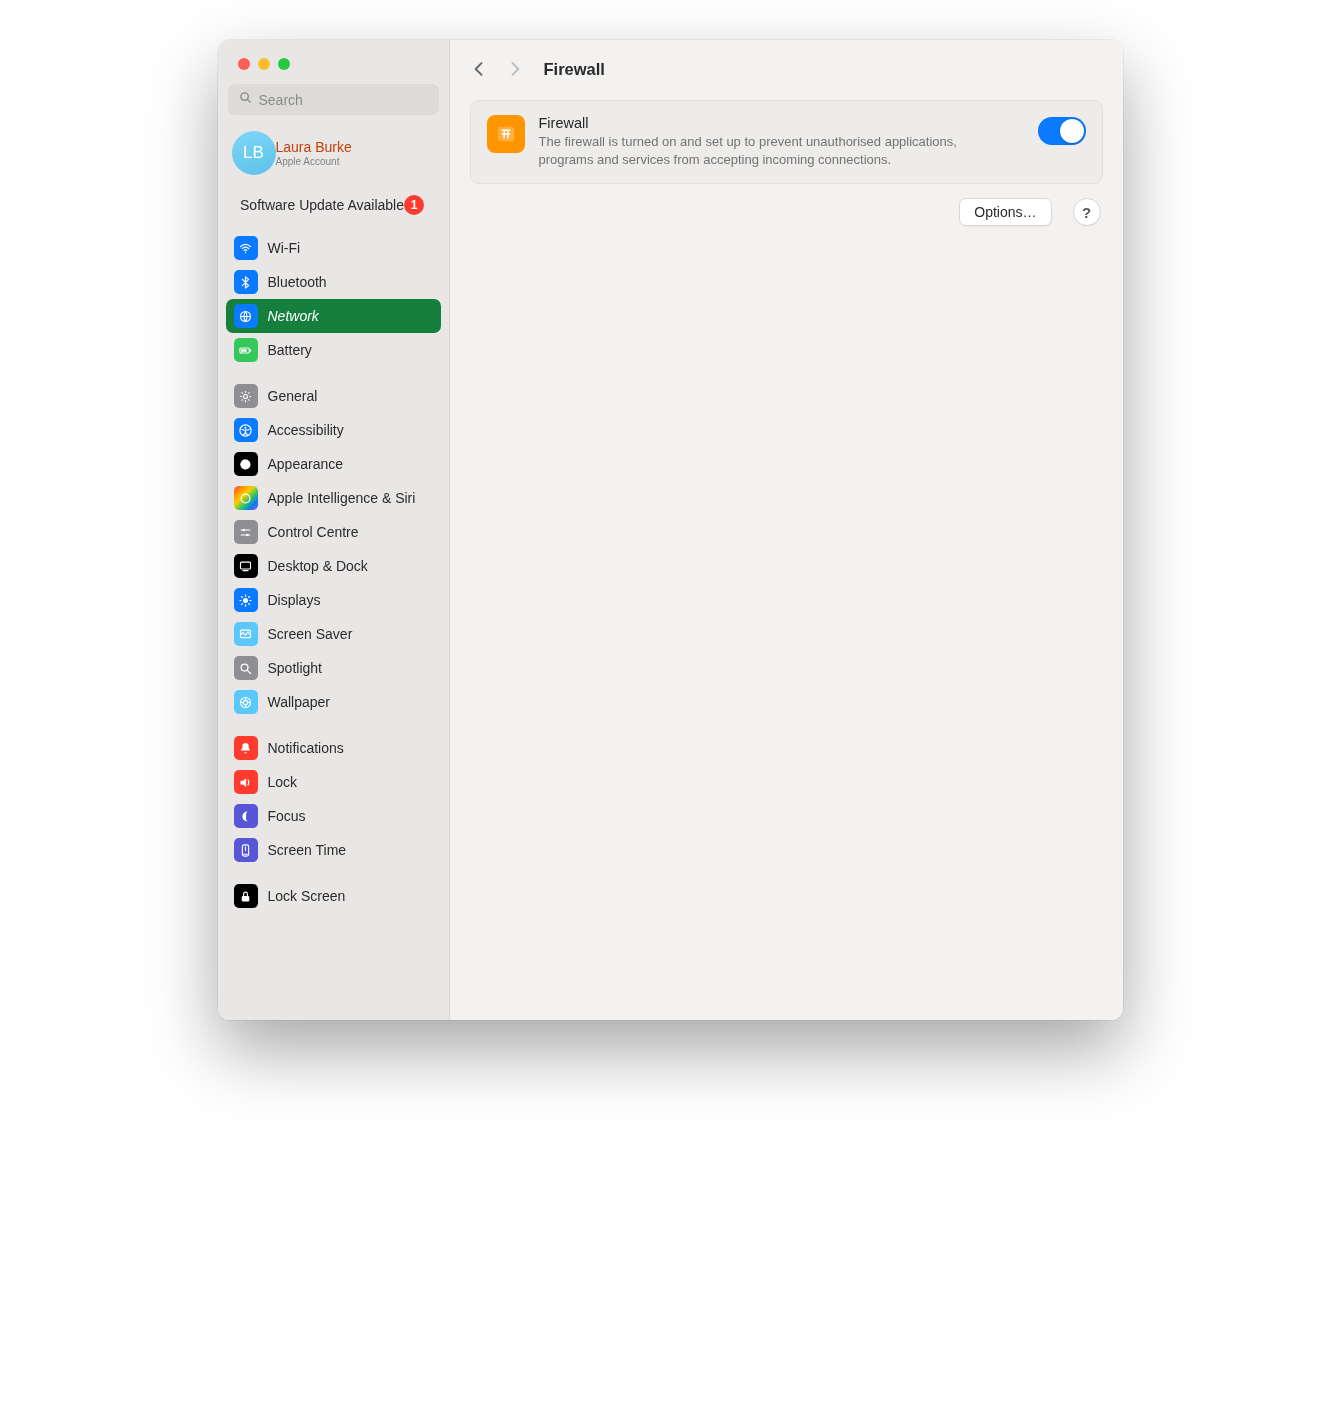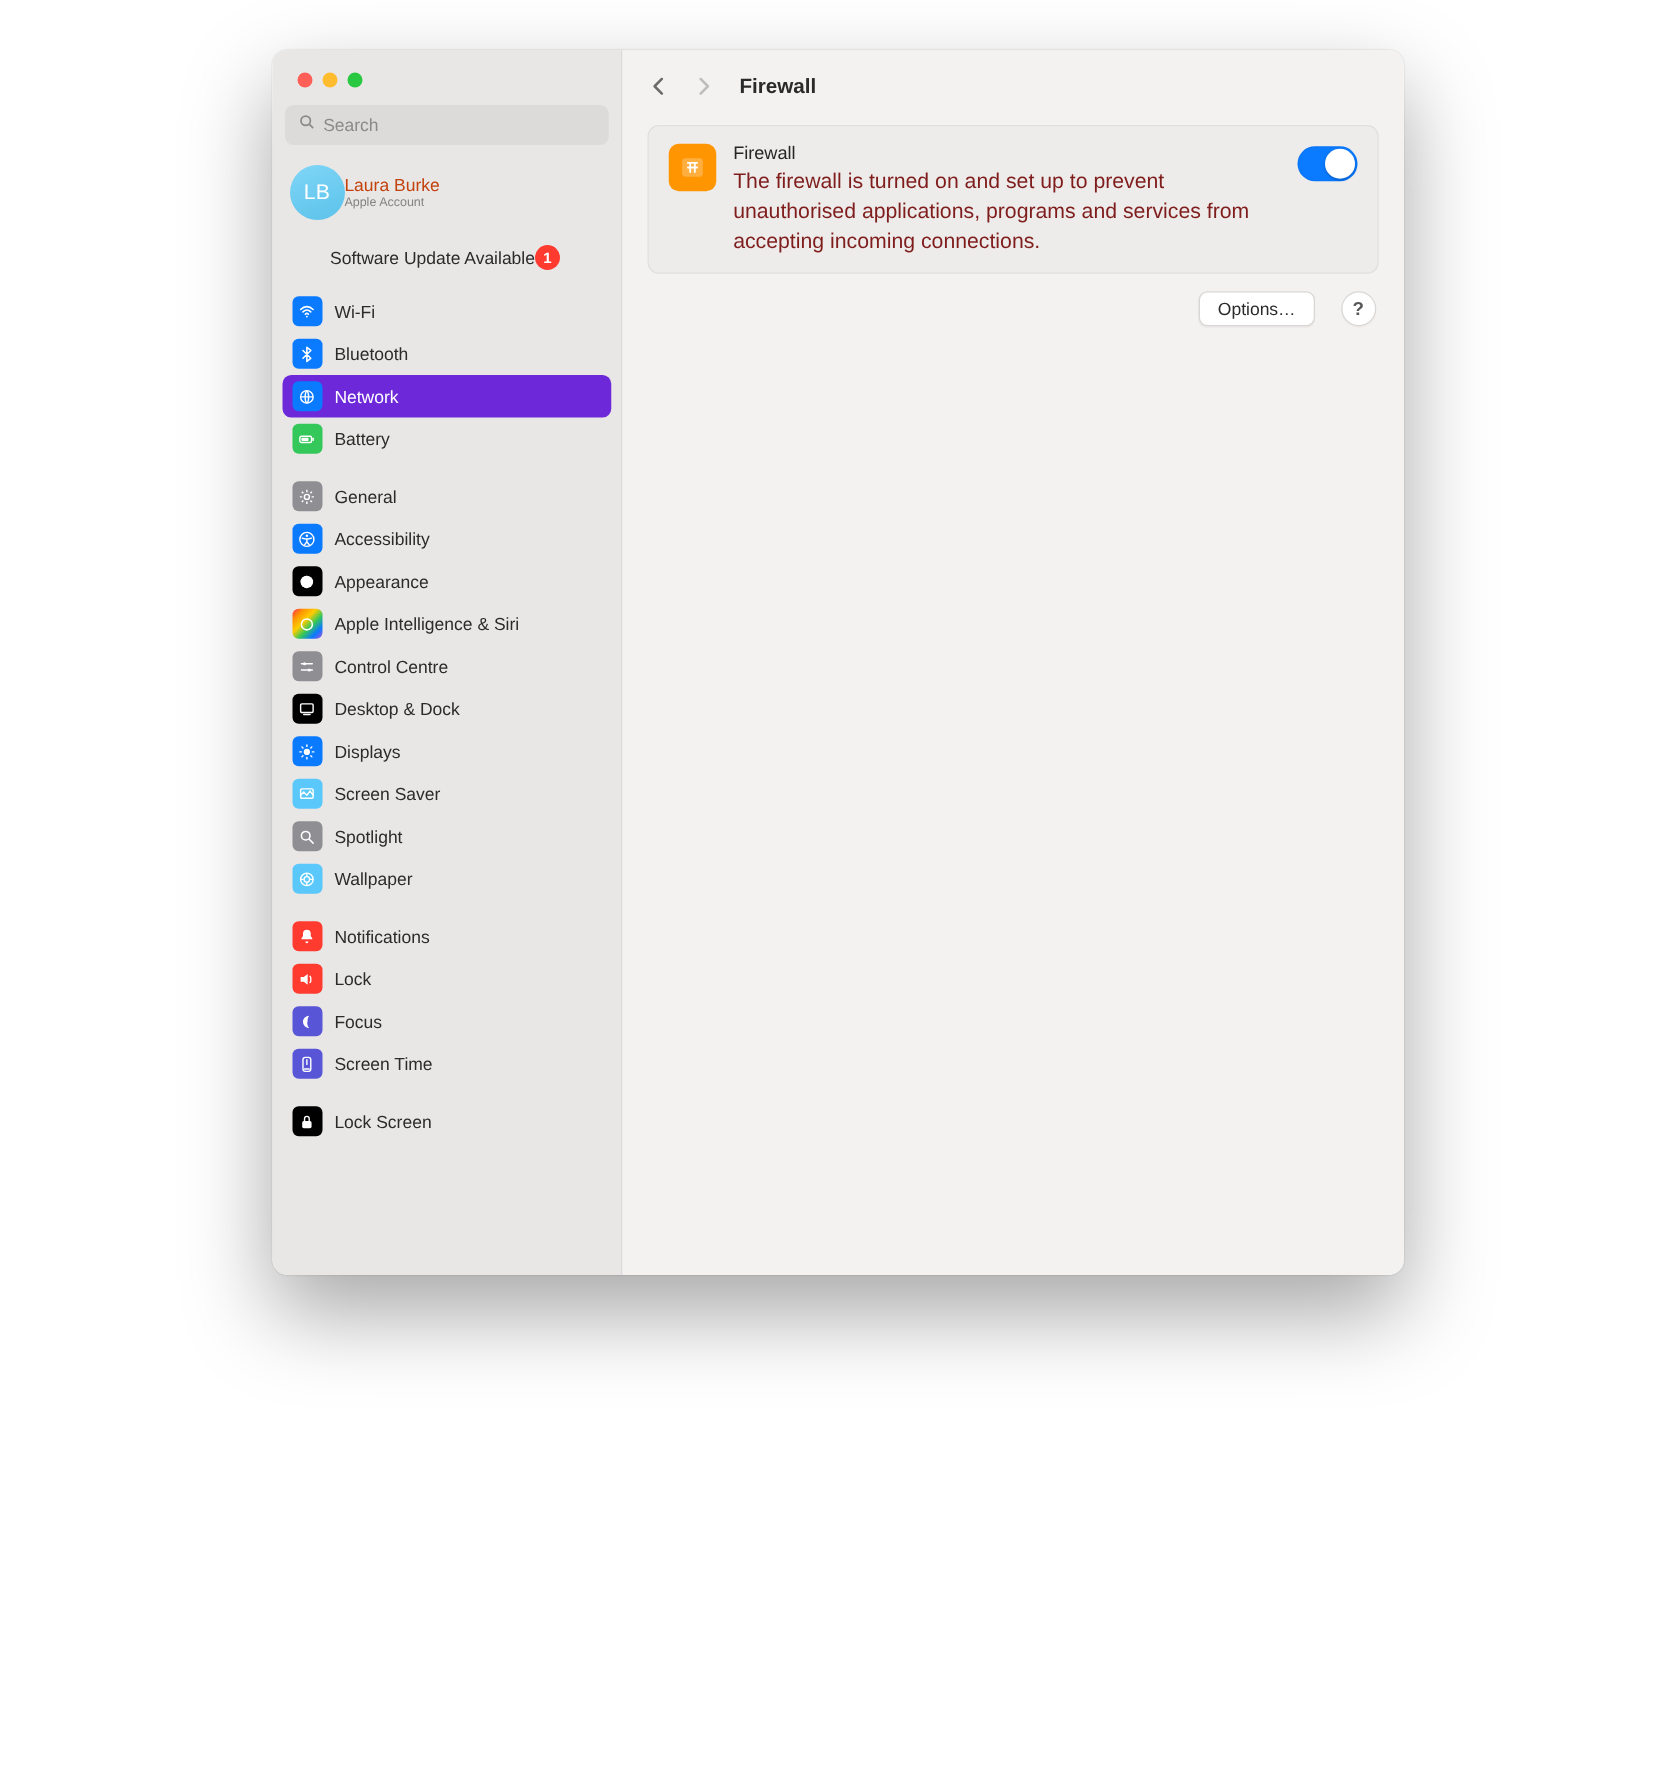--- a/index.html
+++ b/index.html
@@ -17,21 +17,21 @@
     height: 980px;
     background: #ffffff;
     border-radius: 12px;
     box-shadow: 0 30px 70px rgba(0,0,0,0.35), 0 0 0 1px rgba(0,0,0,0.05);
     display: flex;
     overflow: hidden;
     position: relative;
   }
   
   .sidebar {
-    width: 280px;
+    width: 232px;
     background: #e9e7e6;
     border-right: 1px solid #d9d7d5;
     display: flex;
     flex-direction: column;
     flex-shrink: 0;
   }
   .traffic-lights {
     display: flex;
     gap: 8px;
     padding: 18px 0 14px 20px;
@@ -94,22 +94,23 @@
 
   .item {
     display:flex; align-items:center; gap:10px;
     padding: 5px 8px;
     border-radius:7px;
     font-size:14px;
     color:#2b2b2b;
     cursor: default;
   }
   .item.selected {
-    background:#6d28d9;
+    background:#15803d;
     color:#fff;
+    font-style:italic;
   }
   .icon-box {
     width:24px;height:24px;border-radius:5px;
     display:flex;align-items:center;justify-content:center;
     flex-shrink:0;
   }
   .icon-box svg { width:15px; height:15px; }
   .item.selected .label { color:#fff;}
 
   
@@ -176,21 +177,21 @@
     padding: 14px 16px;
     display:flex; align-items:flex-start; gap:14px;
   }
 
   .card .ficon {
     width:38px;height:38px;border-radius:8px;background:#ff9500;
     display:flex;align-items:center;justify-content:center;flex-shrink:0;
   }
   .card .ftext { flex:1; }
   .card .ftext .ftitle { font-size:14.5px; font-weight:500; color:#262626; margin-bottom:2px;}
-  .card .ftext .fdesc { font-size:17px; color:#7f1d1d; line-height:1.4; max-width: 430px;}
+  .card .ftext .fdesc { font-size:13px; color:#737373; line-height:1.4; max-width: 430px;}
 
   .switch {
     position:relative;width:48px;height:28px;border-radius:28px;
     background:#0a7aff;flex-shrink:0;
     box-shadow: inset 0 0 0 1px rgba(0,0,0,0.04);
     margin-top:2px;
   }
   .switch .knob{
     position:absolute;right:2px;top:2px;width:24px;height:24px;border-radius:50%;
     background:#fff;box-shadow:0 1px 2px rgba(0,0,0,0.25);

